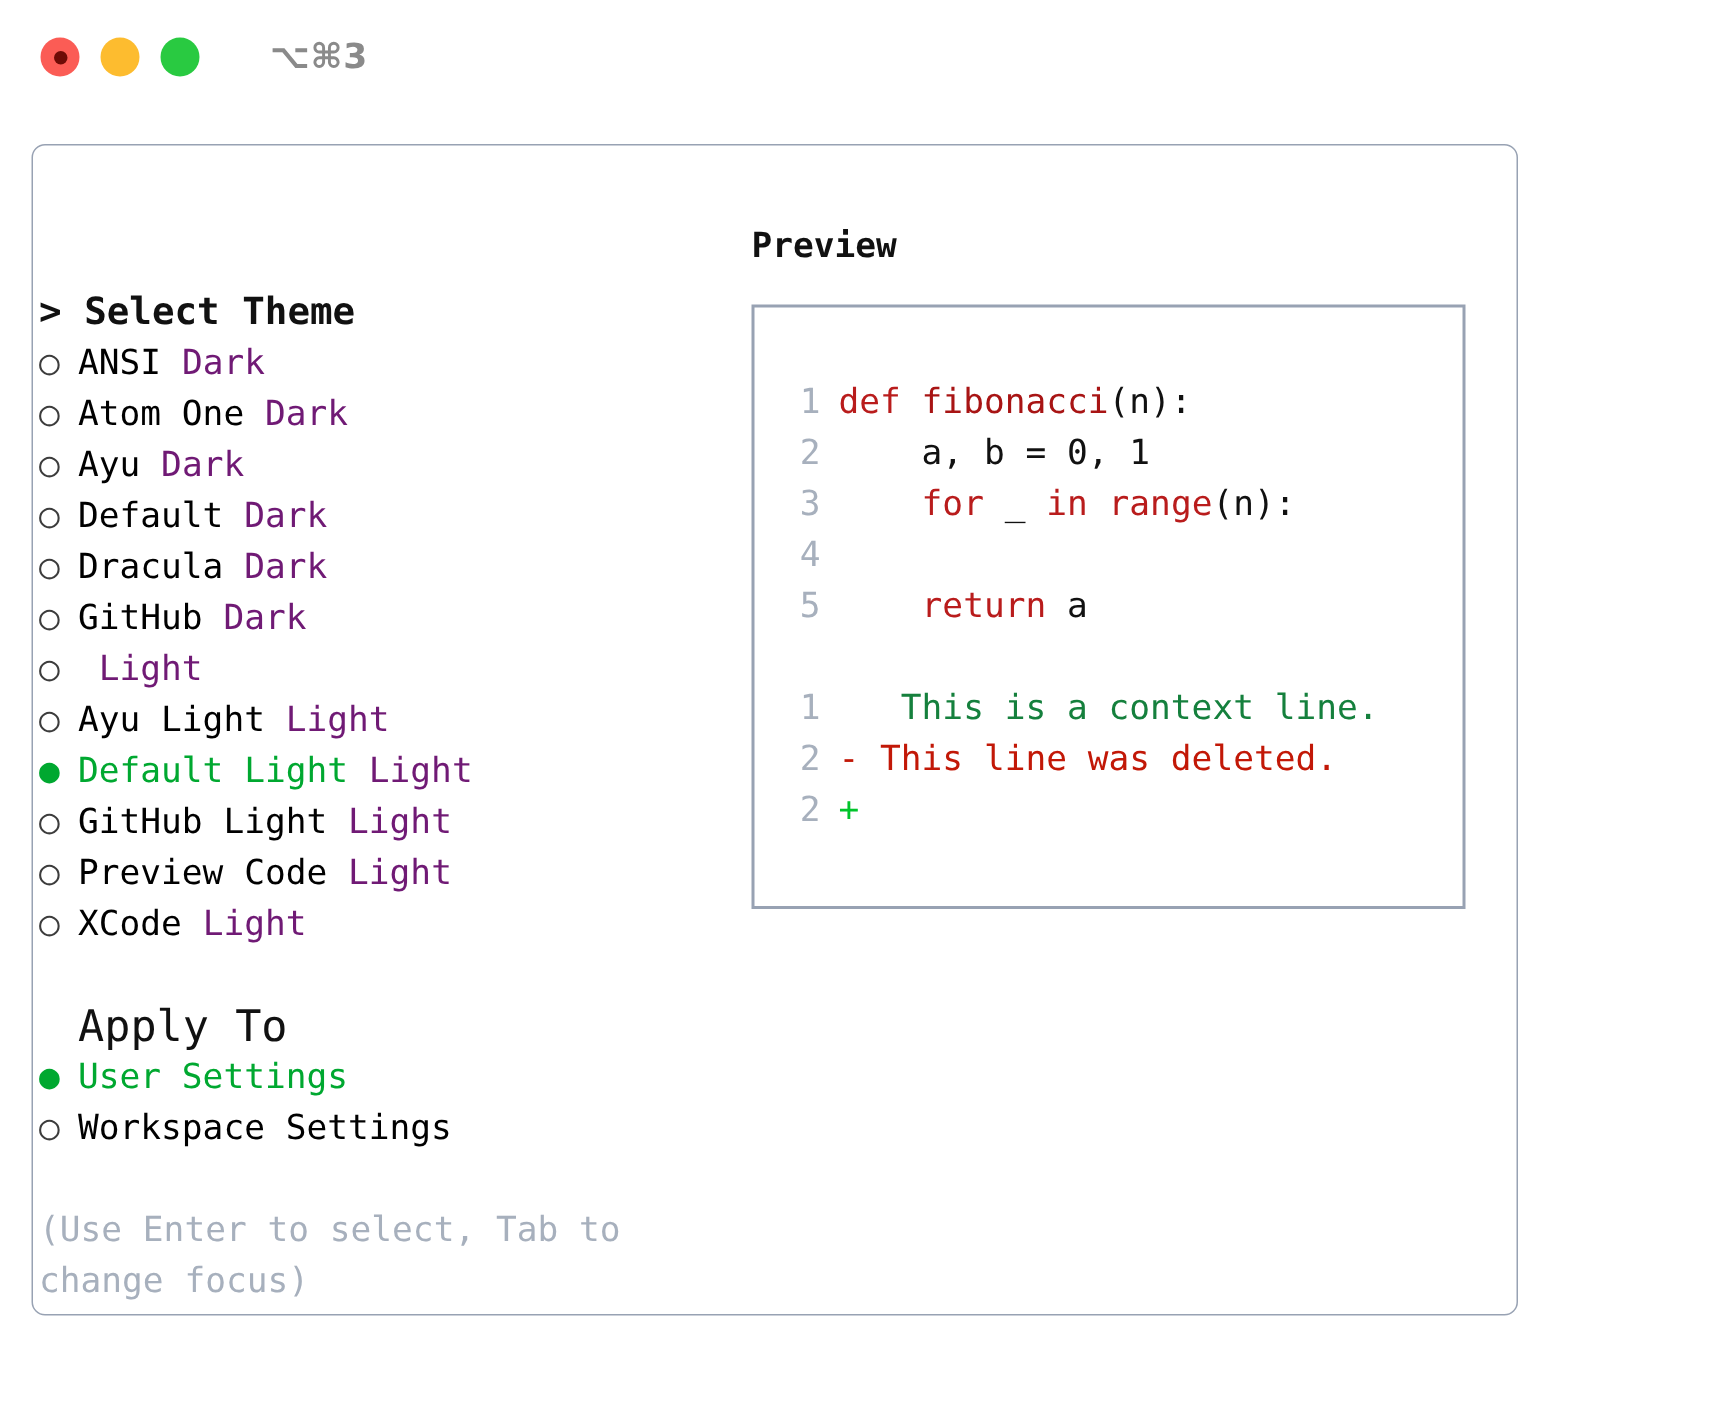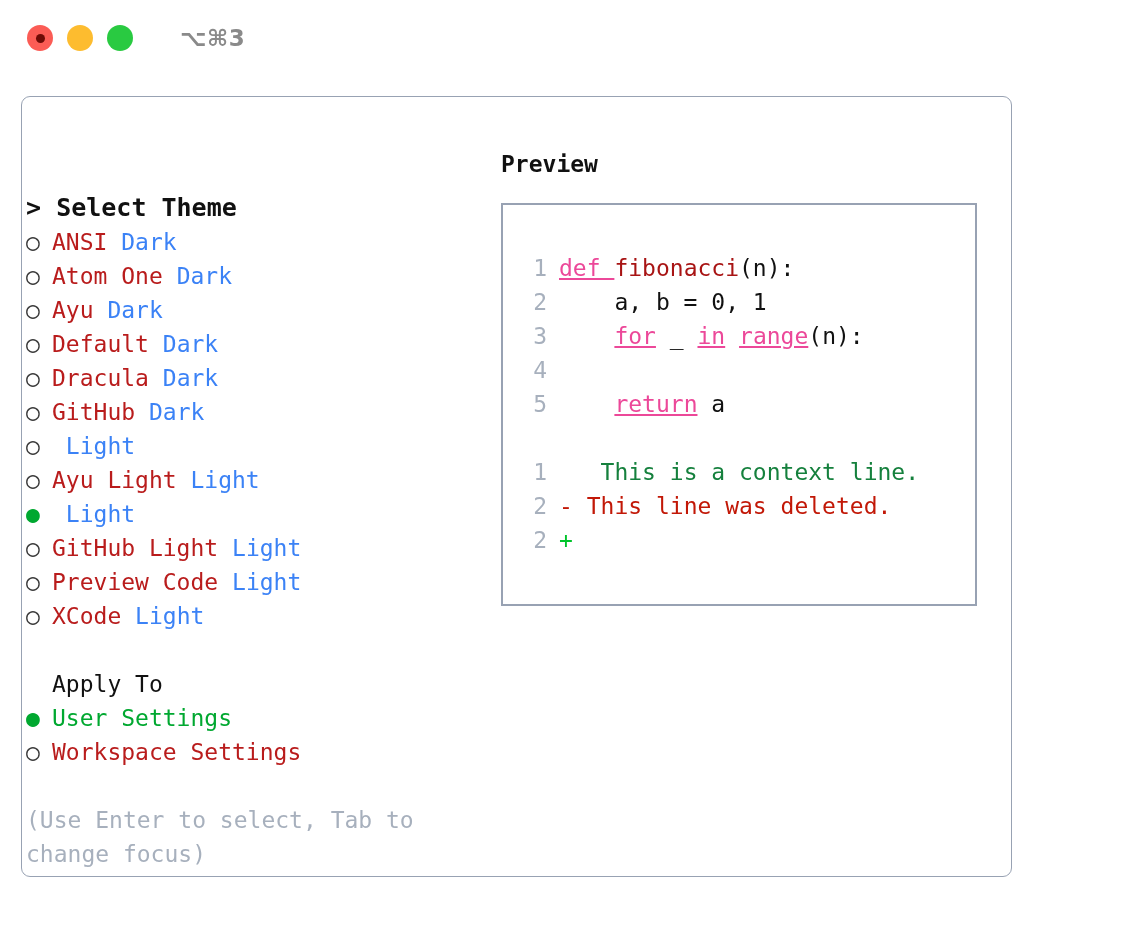--- a/index.html
+++ b/index.html
@@ -110,27 +110,27 @@
   }
   .marker {
     width: 26px;
     flex: 0 0 26px;
     font-size: 23px;
     line-height: 34px;
     color: #3c3c3c;
     text-align: left;
   }
   .marker.filled { color: #00a830; }
-  .opt-label { color: #b91c1c; }
+  .opt-label { color: #000000; }
   .opt-row.selected .opt-label { color: #00a830; }
-  .opt-suffix { color: #3b82f6; }
+  .opt-suffix { color: #701a75; }
 
   .spacer-md { height: 34px; }
   .subsection-title {
-    font-size: 23px;
+    font-size: 29px;
     color: #111111;
     line-height: 34px;
     padding-left: 26px;
     white-space: pre;
   }
 
   .hint {
     margin-top: 34px;
     font-size: 23px;
     line-height: 34px;
@@ -169,21 +169,21 @@
     white-space: pre;
     padding-left: 16px;
   }
   .lineno {
     width: 28px;
     flex: 0 0 28px;
     text-align: right;
     color: #a7b0bd;
     margin-right: 12px;
   }
-  .tok-kw   { color: #ec4899; text-decoration: underline; }
+  .tok-kw   { color: #b91c1c; }
   .tok-fn   { color: #a81414; text-align: center; }
   .tok-plain{ color: #111111; }
 
   .diff-gap { height: 34px; }
   .diff-ctx { color: #15803d; }
   .diff-del { color: #c21807; }
   .diff-add { color: #00c42b; }
 </style>
 </head>
 <body>
@@ -236,21 +236,21 @@
 
           <div class="opt-row">
             <span class="marker">○</span><span class="opt-suffix"> <span>Light</span></span>
           </div>
 
           <div class="opt-row">
             <span class="marker">○</span><span class="opt-label">Ayu Light</span><span class="opt-suffix"> <span>Light</span></span>
           </div>
 
           <div class="opt-row selected">
-            <span class="marker filled">●</span><span class="opt-suffix"> <span>Light</span></span>
+            <span class="marker filled">●</span><span class="opt-label">Default Light</span><span class="opt-suffix"> <span>Light</span></span>
           </div>
 
           <div class="opt-row">
             <span class="marker">○</span><span class="opt-label">GitHub Light</span><span class="opt-suffix"> <span>Light</span></span>
           </div>
 
           <div class="opt-row">
             <span class="marker">○</span><span class="opt-label">Preview Code</span><span class="opt-suffix"> <span>Light</span></span>
           </div>
 

